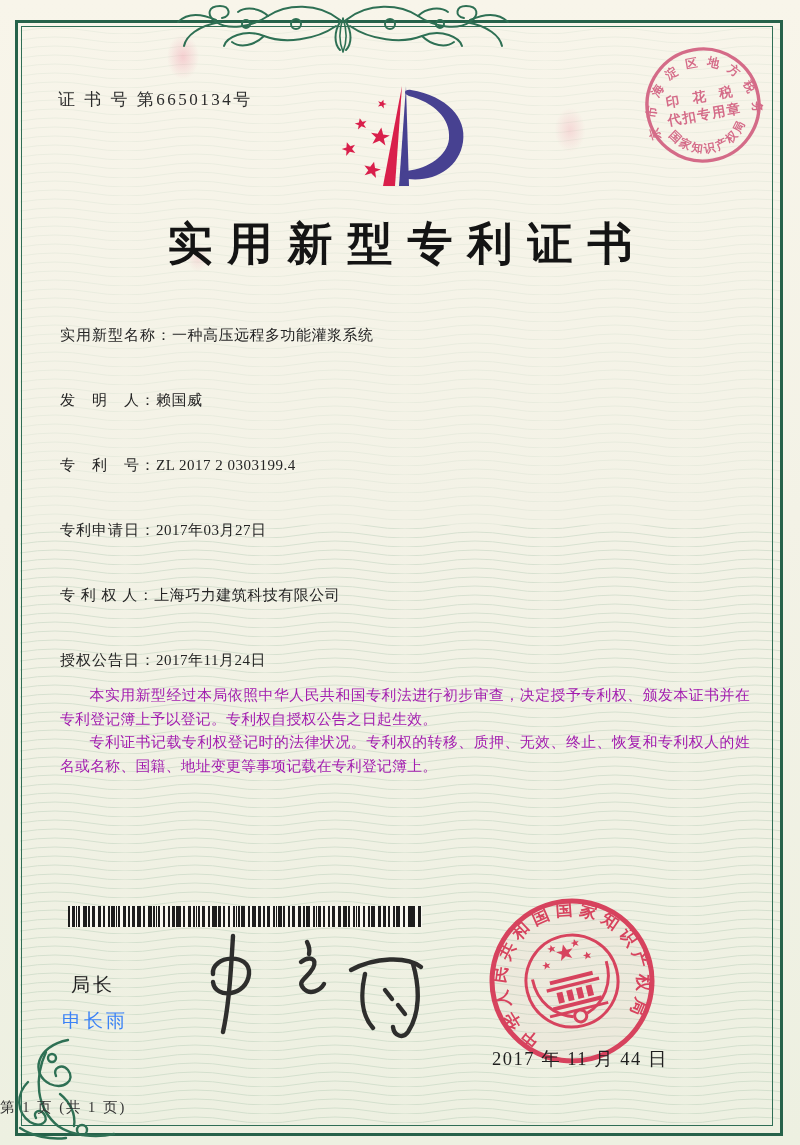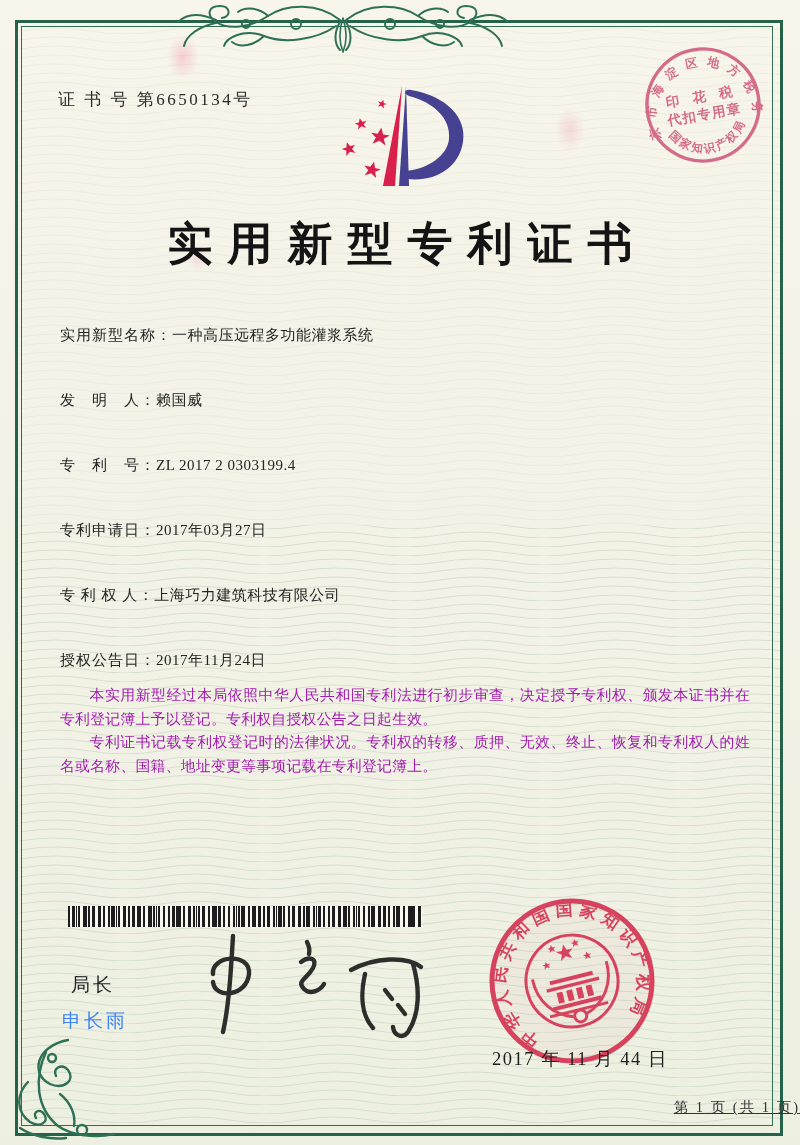--- a/index.html
+++ b/index.html
@@ -34,21 +34,21 @@
       repeating-linear-gradient(90deg,#1d1d1d 0 2px,transparent 2px 5px),
       repeating-linear-gradient(90deg,#1d1d1d 0 1px,transparent 1px 8px),
       repeating-linear-gradient(90deg,transparent 0 4px,#1d1d1d 4px 6px,transparent 6px 13px);
   }
   .role-label{left:71px;top:972px;font-size:19px;letter-spacing:3px;color:#222;z-index:2;}
   .role-name{left:62px;top:1008px;font-size:19px;letter-spacing:3px;color:#3b82f6;z-index:2;}
   .signature{left:185px;top:930px;z-index:3;}
   .seal{left:477px;top:886px;z-index:3;opacity:.9;}
   .seal-date{left:492px;top:1046px;font-size:18.5px;letter-spacing:1.5px;color:#1f1f1f;z-index:4;}
   .tax-stamp{left:641px;top:43px;z-index:3;opacity:.85;}
-  .footer{left:0;top:1098px;width:100%;text-align:right;font-size:14.5px;letter-spacing:2px;color:#333;z-index:2;text-decoration:underline;}
+  .footer{left:0;top:1098px;width:100%;text-align:left;font-size:14.5px;letter-spacing:2px;color:#333;z-index:2;}
   .ornament-top{left:168px;top:0px;z-index:2;}
   .ornament-corner{left:6px;top:1038px;z-index:2;}
   svg{overflow:visible;}
 </style>
 </head>
 <body>
 
 <svg class="abs texture" width="760" height="1100">
   <defs>
     <pattern id="wave" width="140" height="9" patternUnits="userSpaceOnUse">

